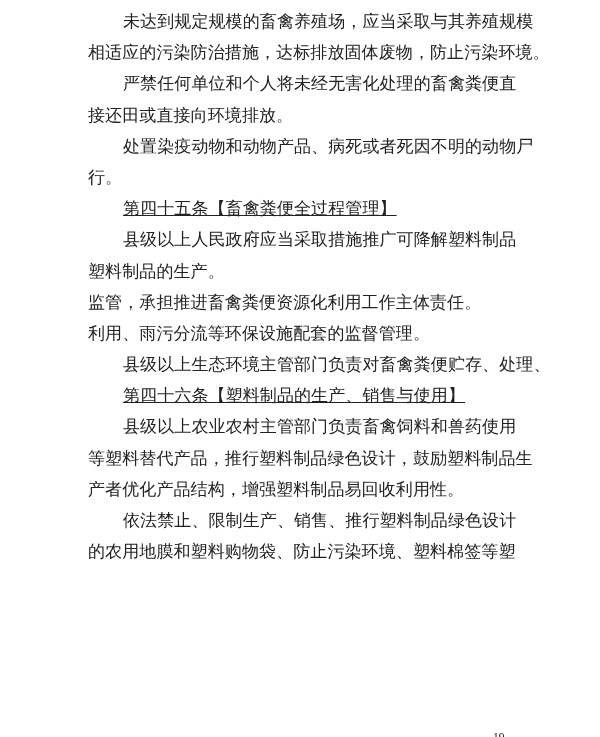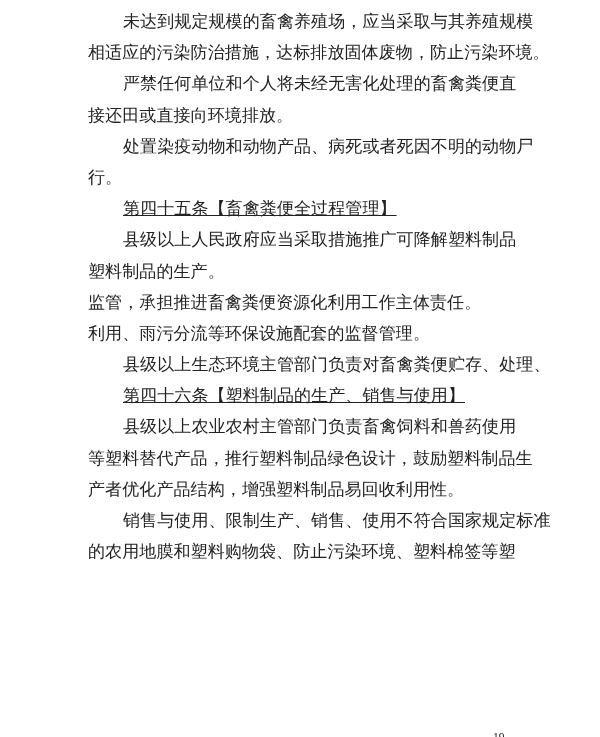--- a/index.html
+++ b/index.html
@@ -88,18 +88,18 @@
       </div>
       <div class="paragraph heading">
         <div class="line indent">第四十六条【塑料制品的生产、销售与使用】</div>
       </div>
       <div class="paragraph body">
         <div class="line indent fill">县级以上农业农村主管部门负责畜禽饲料和兽药使用</div>
         <div class="line fill">等塑料替代产品，推行塑料制品绿色设计，鼓励塑料制品生</div>
         <div class="line">产者优化产品结构，增强塑料制品易回收利用性。</div>
       </div>
       <div class="paragraph body">
-        <div class="line indent fill">销售与使用、限制生产、销售、使用不符合国家规定标准</div>
+        <div class="line indent fill">依法禁止、限制生产、销售、推行塑料制品绿色设计</div>
         <div class="line fill">的农用地膜和塑料购物袋、防止污染环境、塑料棉签等塑</div>
       </div>
     </div>
   <div class="page-number">19</div>
 </div>
 
 </body></html>

